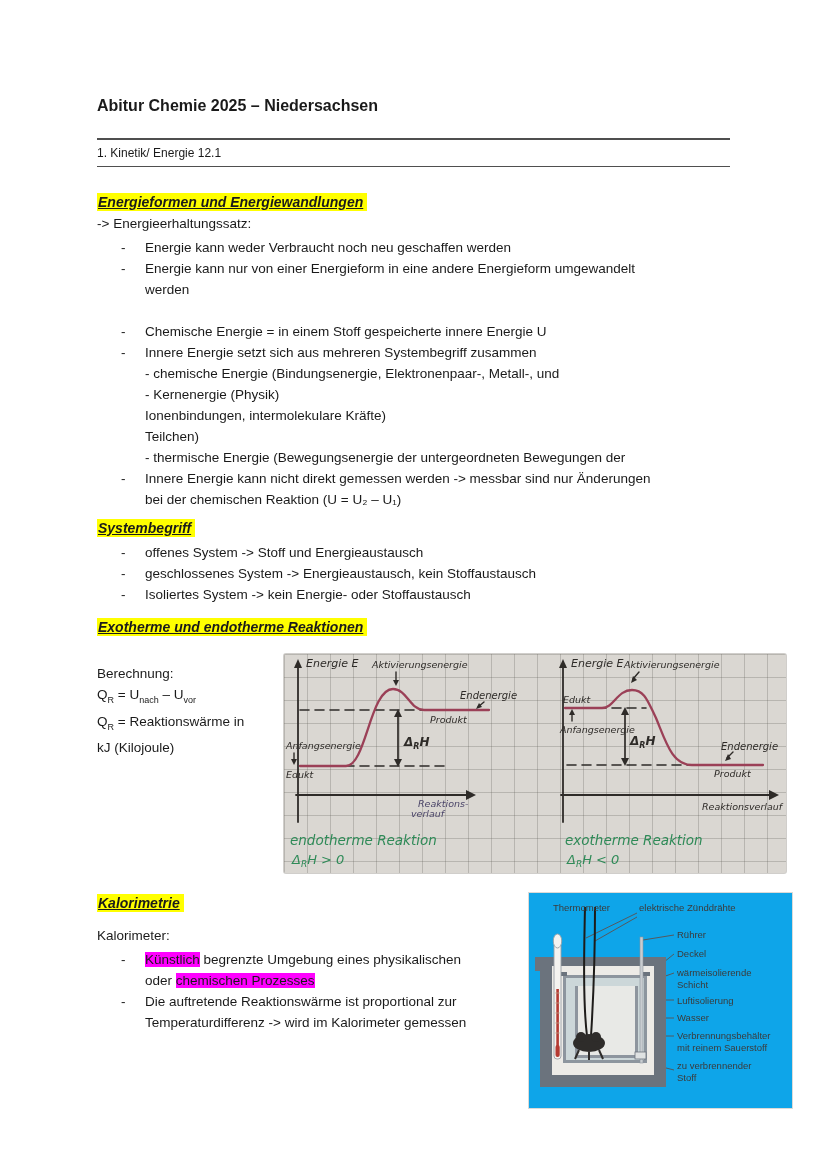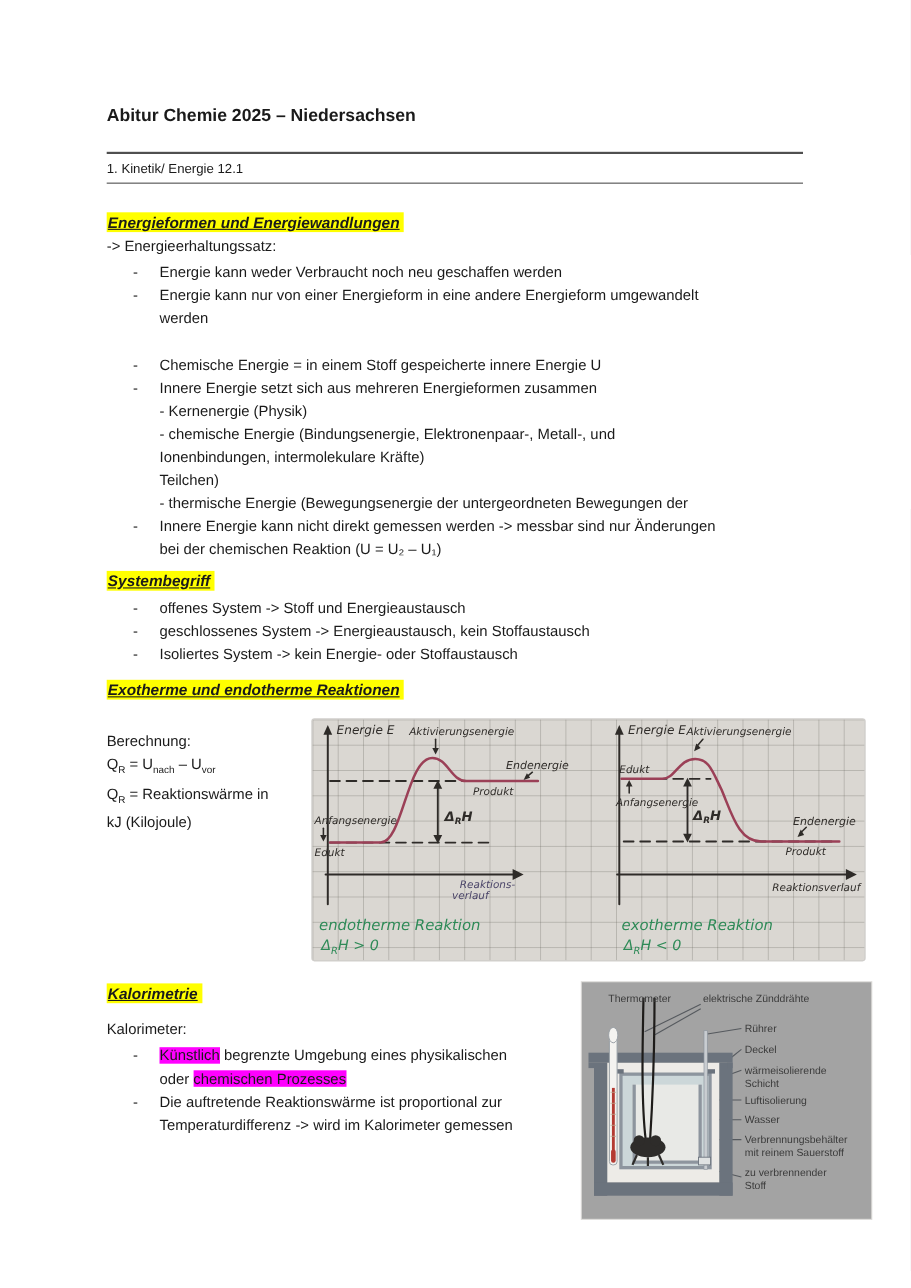--- a/index.html
+++ b/index.html
@@ -17,21 +17,21 @@
   .list .t{flex:1}
   .list .cont{padding-left:48px;line-height:21px}
   .list .sp{height:21px}
   .formula{line-height:21px}
   sub{font-size:9px}
   .mag{background:#ff00ff}
   .photo1{background:#dad7d2;
      background-image:linear-gradient(rgba(105,103,96,.30) 1px,transparent 1px),
                       linear-gradient(90deg,rgba(105,103,96,.30) 1px,transparent 1px);
      background-size:23px 23px;border-radius:2px;box-shadow:0 0 0 1px rgba(150,146,140,.45)}
-  .photo2{background:#a3a3a3;box-shadow:0 0 0 1px rgba(190,188,182,.55)}
+  .photo2{background:#0ea5e9;box-shadow:0 0 0 1px rgba(190,188,182,.55)}
   .hand{font-family:"DejaVu Sans",sans-serif;font-style:italic}
   .figlabel{font-family:"Liberation Sans","DejaVu Sans",sans-serif}
 </style>
 </head>
 <body>
 
 <div class="page">
 
   <div class="abs doc-title" style="left:97px;top:97px;width:633px">Abitur Chemie 2025 – Niedersachsen</div>
 
@@ -52,24 +52,24 @@
         <div class="t">Energie kann nur von einer Energieform in eine andere Energieform umgewandelt</div>
       </div>
     <div class="cont">werden</div>
     <div class="sp"></div>
     <div class="row">
         <div class="m">-</div>
         <div class="t">Chemische Energie = in einem Stoff gespeicherte innere Energie U</div>
       </div>
     <div class="row">
         <div class="m">-</div>
-        <div class="t">Innere Energie setzt sich aus mehreren Energieformen zusammen</div>
-      </div>
+        <div class="t">Innere Energie setzt sich aus mehreren Systembegriff zusammen</div>
+      </div>
+    <div class="cont">- chemische Energie (Bindungsenergie, Elektronenpaar-, Metall-, und</div>
     <div class="cont">-  Kernenergie (Physik)</div>
-    <div class="cont">- chemische Energie (Bindungsenergie, Elektronenpaar-, Metall-, und</div>
     <div class="cont">Ionenbindungen, intermolekulare Kräfte)</div>
     <div class="cont">Teilchen)</div>
     <div class="cont">- thermische Energie (Bewegungsenergie der untergeordneten Bewegungen der</div>
     <div class="row">
         <div class="m">-</div>
         <div class="t">Innere Energie kann nicht direkt gemessen werden -&gt; messbar sind nur Änderungen</div>
       </div>
     <div class="cont">bei der chemischen Reaktion (U = U₂ – U₁)</div>
   </div>
 

